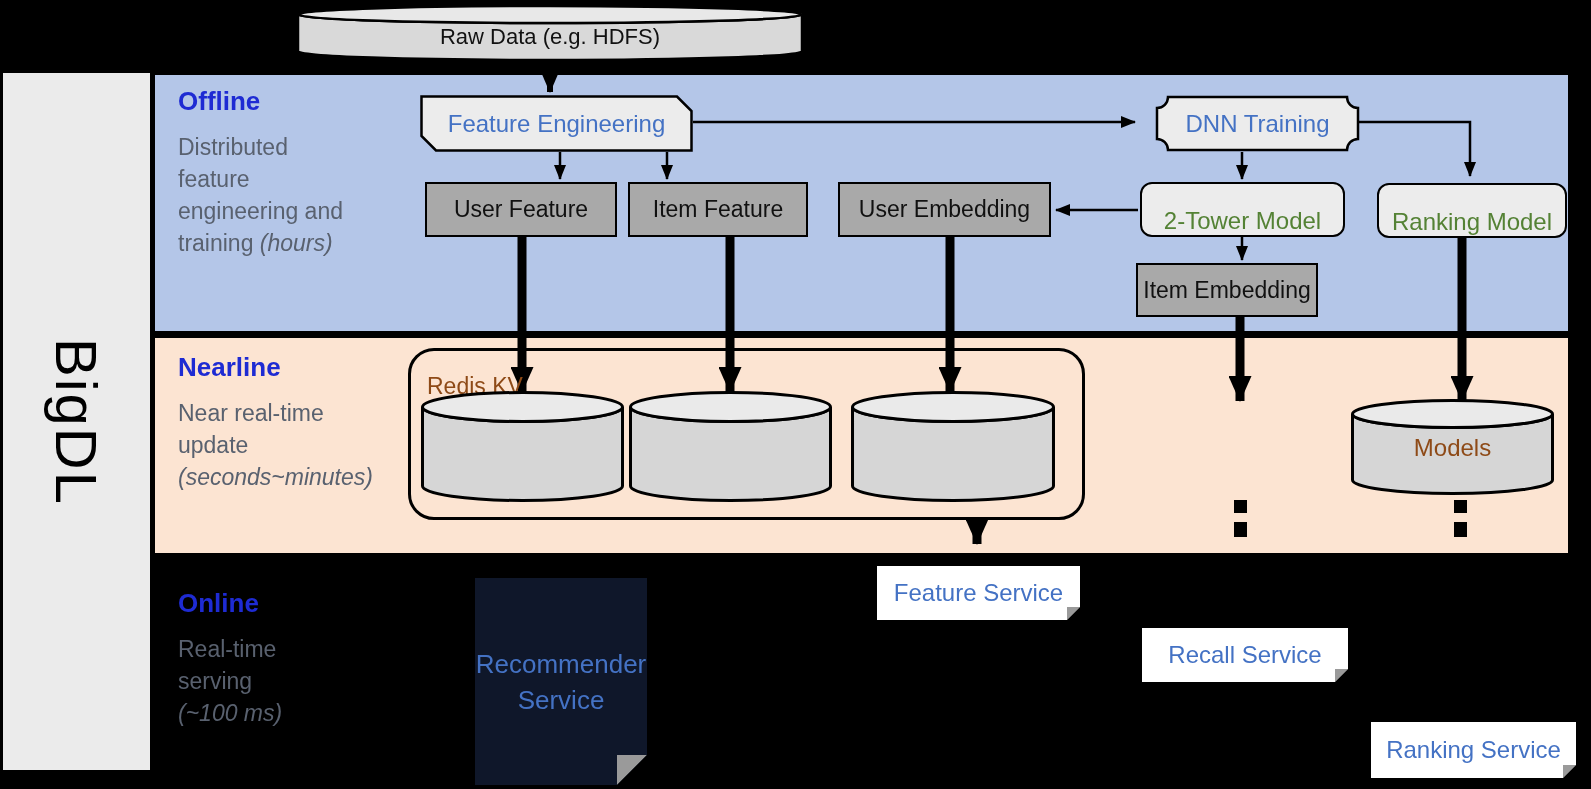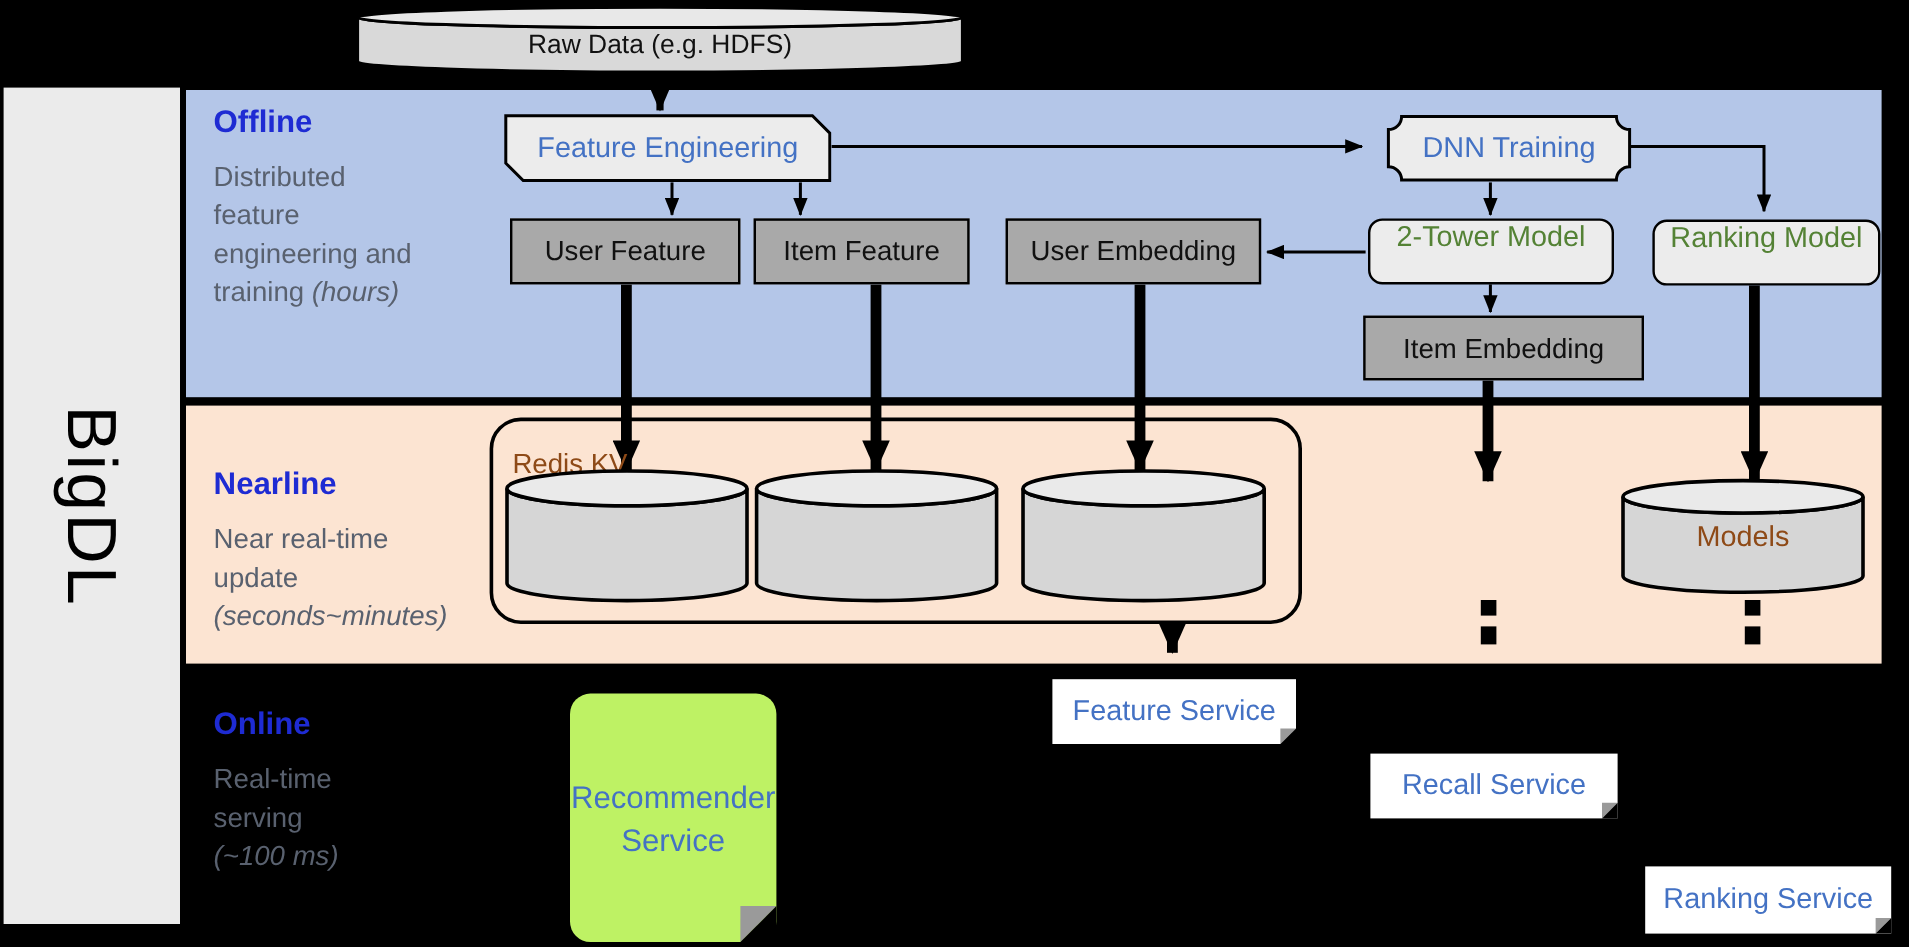--- a/index.html
+++ b/index.html
@@ -21,37 +21,37 @@
   .sect .title{font-size:26px;font-weight:600;color:#1e2bd3;margin-bottom:14px;}
   .sect .desc{font-size:23px;color:#59616f;line-height:32px;}
   .sect .it{font-style:italic;}
   
   .nlabel{position:absolute;inset:0;display:flex;align-items:center;justify-content:center;text-align:center;}
   
   .graybox{background:#a9a9a9;border:2.5px solid #000;color:#111;font-size:23px;
     display:flex;align-items:center;justify-content:center;box-sizing:border-box;}
   
   .modelbox{background:#ececec;border:2.5px solid #000;border-radius:12px;color:#548235;font-size:24px;
-    display:flex;align-items:flex-start;justify-content:center;box-sizing:border-box;}
+    display:flex;align-items:flex-end;justify-content:center;box-sizing:border-box;}
   
   .shape svg{position:absolute;inset:0;width:100%;height:100%;}
   .shape .nlabel{color:#4472c4;font-size:24px;}
   
   .rediswrap{border:3px solid #000;border-radius:26px;box-sizing:border-box;}
   .redislabel{position:absolute;top:5px;left:16px;color:#8e4a17;font-size:23px;margin-top:17px;}
   .cyl-label{position:absolute;left:0;right:0;top:36%;text-align:center;color:#8e4a17;font-size:24px;}
   
   .svc{background:#fff;display:flex;align-items:center;justify-content:center;text-align:center;
     color:#4472c4;font-size:24px;}
   .svc::after{content:"";position:absolute;bottom:0;right:0;width:0;height:0;
     border-bottom:13px solid #000;border-left:13px solid transparent;}
   .svc::before{content:"";position:absolute;bottom:0;right:0;width:0;height:0;
     border-top:13px solid #9a9a9a;border-right:13px solid transparent;}
-  .page{background:#bef264;display:flex;align-items:center;justify-content:center;text-align:center;
-    color:#4472c4;font-size:26px;line-height:36px;border-radius:17px;}
+  .page{background:#0f172a;display:flex;align-items:center;justify-content:center;text-align:center;
+    color:#4472c4;font-size:26px;line-height:36px;}
   .page::after{content:"";position:absolute;bottom:0;right:0;width:0;height:0;
     border-bottom:30px solid #000;border-left:30px solid transparent;}
   .page::before{content:"";position:absolute;bottom:0;right:0;width:0;height:0;
     border-top:30px solid #9a9a9a;border-right:30px solid transparent;}
   .overlay{left:0;top:0;width:1591px;height:789px;pointer-events:none;}
   .z1{z-index:1}.z2{z-index:2}.z3{z-index:3}
 </style>
 </head>
 <body>
 
@@ -67,21 +67,21 @@
   <div class="abs sect z3" style="left:178px;top:86px;">
     <div class="title">Offline</div>
     <div class="desc">
       <div>Distributed</div>
       <div>feature</div>
       <div>engineering and</div>
       <div><span>training </span><span class="it">(hours)</span></div>
     </div>
   </div>
 
-  <div class="abs sect z3" style="left:178px;top:352px;margin-top:36px;">
+  <div class="abs sect z3" style="left:178px;top:352px;">
     <div class="title">Nearline</div>
     <div class="desc">
       <div>Near real-time</div>
       <div>update</div>
       <div class="it">(seconds~minutes)</div>
     </div>
   </div>
 
   <div class="abs sect z3" style="left:178px;top:588px;">
     <div class="title">Online</div>
@@ -154,21 +154,21 @@
 
   <div class="abs graybox z3" style="left:425px;top:182px;width:192px;height:55px;">
       <span>User Feature</span>
     </div>
   <div class="abs graybox z3" style="left:628px;top:182px;width:180px;height:55px;">
       <span>Item Feature</span>
     </div>
   <div class="abs graybox z3" style="left:838px;top:182px;width:213px;height:55px;">
       <span>User Embedding</span>
     </div>
-  <div class="abs graybox z3" style="left:1136px;top:263px;width:234px;height:54px;">
+  <div class="abs graybox z3" style="left:1136px;top:263px;width:182px;height:54px;">
       <span>Item Embedding</span>
     </div>
 
   <div class="abs modelbox z3" style="left:1140px;top:182px;width:205px;height:55px;">
       <span>2-Tower Model</span>
     </div>
   <div class="abs modelbox z3" style="left:1377px;top:183px;width:190px;height:55px;">
       <span>Ranking Model</span>
     </div>
 

